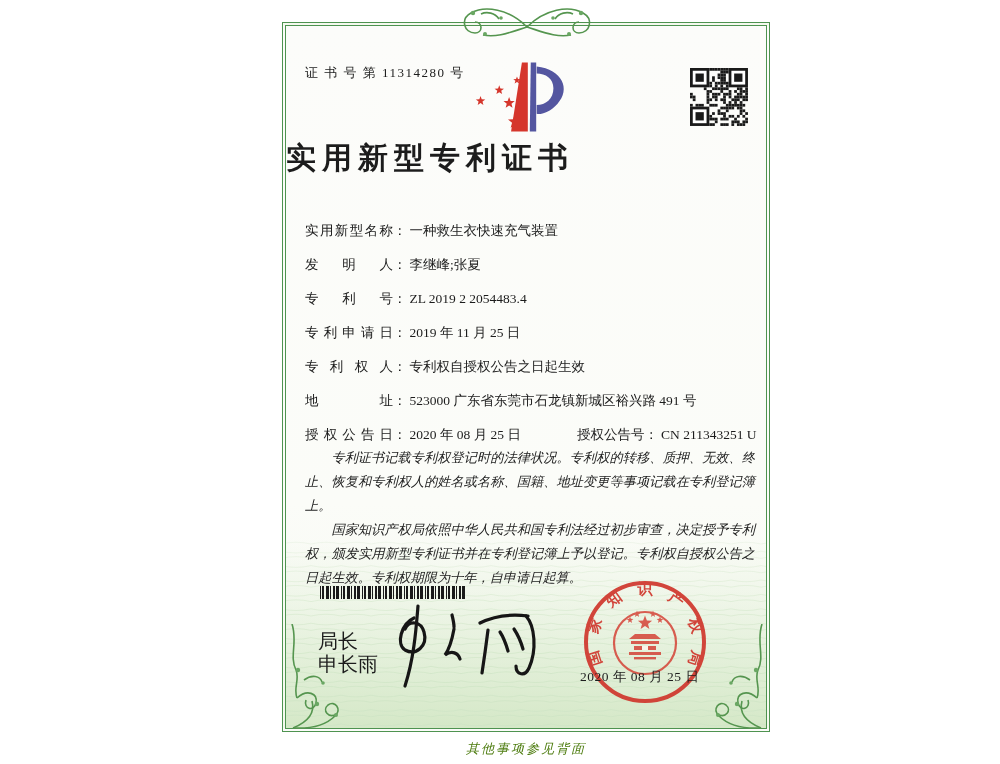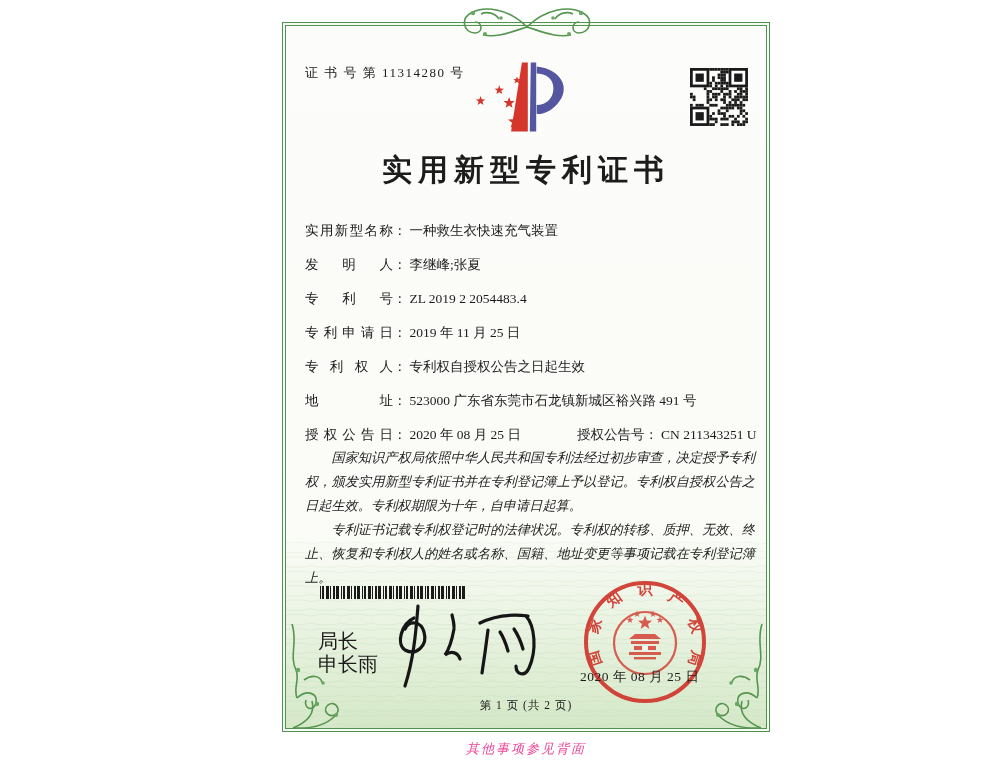--- a/index.html
+++ b/index.html
@@ -6,39 +6,39 @@
   .page{position:relative;width:792px;height:764px;background:#ffffff;overflow:hidden;
         font-family:"Liberation Serif","DejaVu Serif",serif;color:#1c1c1c;}
   .cert{position:absolute;left:282px;top:22px;width:488px;height:710px;box-sizing:border-box;
         border:4px double #4e9350;
         background:linear-gradient(180deg,#fcfcfa 0%,#fbfcf8 68%,#f5f9ef 100%);}
   .cert-inner{position:absolute;left:0;top:0;right:0;bottom:0;}
   .waves{position:absolute;left:0;bottom:0;width:480px;height:190px;z-index:0;}
   .cert-no{position:absolute;left:19px;top:38px;font-size:13px;letter-spacing:1.5px;z-index:2;}
   .logo{position:absolute;left:166px;top:30px;width:128px;height:92px;z-index:2;}
   .qr{position:absolute;left:402px;top:40px;width:62px;height:62px;z-index:2;}
-  .title{position:absolute;left:0;top:124px;width:100%;text-align:center;font-size:30px;
+  .title{position:absolute;left:0;top:112px;width:100%;font-size:30px;
          font-weight:bold;letter-spacing:6px;z-index:2;}
   .frow{position:absolute;left:19px;width:450px;height:20px;font-size:13.5px;white-space:nowrap;z-index:2;}
   .flabel{display:inline-flex;justify-content:space-between;width:88px;vertical-align:bottom;}
   .fvalue{margin-left:3px;}
   .fpair2{position:absolute;left:272px;top:0;}
   .paras{position:absolute;left:19px;top:420px;width:450px;z-index:2;font-size:13.2px;
          line-height:24px;text-align:justify;font-style:italic;color:#222;}
   .paras p{margin:0;text-indent:2em;}
   .barcode{position:absolute;left:34px;top:560px;width:146px;height:13px;z-index:2;}
   .director{position:absolute;left:32px;top:604px;font-size:20px;line-height:23px;z-index:2;}
   .signature{position:absolute;left:90px;top:570px;width:180px;height:100px;z-index:2;}
   .seal{position:absolute;left:288px;top:545px;width:142px;height:142px;z-index:2;opacity:.93;}
   .seal-date{position:absolute;left:294px;top:642px;width:140px;font-size:13.5px;color:#1e1e1e;
              letter-spacing:.5px;white-space:nowrap;z-index:3;}
   .page-info{position:absolute;left:0;top:672px;width:100%;text-align:center;font-size:11.5px;
              letter-spacing:1px;z-index:2;}
   .back-note{position:absolute;left:282px;top:740px;width:488px;text-align:center;font-size:13px;
-             font-style:italic;letter-spacing:2px;color:#ec4899;}
+             font-style:italic;letter-spacing:2px;color:#4d7c0f;}
   .ornament{position:absolute;z-index:3;pointer-events:none;}
   .orn-top{left:437px;top:1px;width:180px;height:52px;}
   .orn-bl{left:284px;top:624px;width:86px;height:108px;}
   .orn-br{left:684px;top:624px;width:86px;height:108px;transform:scaleX(-1);}
 </style>
 </head>
 <body>
 
 <div class="page">
 
@@ -309,22 +309,22 @@
             <span>授</span>
             <span>权</span>
             <span>公</span>
             <span>告</span>
             <span>日</span>
           </span><span>：</span><span class="fvalue">2020 年 08 月 25 日</span>
         <span class="fpair2"><span>授权公告号</span><span>：</span><span class="fvalue">CN 211343251 U</span></span>
       </div>
 
       <div class="paras">
+        <p>专利证书记载专利权登记时的法律状况。专利权的转移、质押、无效、终止、恢复和专利权人的姓名或名称、国籍、地址变更等事项记载在专利登记簿上。</p>
         <p>国家知识产权局依照中华人民共和国专利法经过初步审查，决定授予专利权，颁发实用新型专利证书并在专利登记簿上予以登记。专利权自授权公告之日起生效。专利权期限为十年，自申请日起算。</p>
-        <p>专利证书记载专利权登记时的法律状况。专利权的转移、质押、无效、终止、恢复和专利权人的姓名或名称、国籍、地址变更等事项记载在专利登记簿上。</p>
       </div>
 
       <svg class="barcode" id="barcode" viewBox="0 0 146 13" preserveAspectRatio="none">
           <rect x="0" y="0" width="1" height="13" fill="#1a1a1a"></rect>
           <rect x="2" y="0" width="2" height="13" fill="#1a1a1a"></rect>
           <rect x="6" y="0" width="3" height="13" fill="#1a1a1a"></rect>
           <rect x="10" y="0" width="1" height="13" fill="#1a1a1a"></rect>
           <rect x="13" y="0" width="2" height="13" fill="#1a1a1a"></rect>
           <rect x="16" y="0" width="3" height="13" fill="#1a1a1a"></rect>
           <rect x="21" y="0" width="1" height="13" fill="#1a1a1a"></rect>
@@ -407,21 +407,20 @@
           <path d="M55,68 L87,68 L81,63 L61,63 Z"></path>
           <rect x="57" y="70" width="28" height="3"></rect>
           <rect x="60" y="75" width="22" height="4"></rect>
           <rect x="68" y="75" width="6" height="4" fill="#fdf6ef"></rect>
           <rect x="55" y="81" width="32" height="3"></rect>
           <rect x="60" y="86" width="22" height="2.4"></rect>
         </g>
       </svg>
       <div class="seal-date">2020 年 08 月 25 日</div>
 
-      <div class="page-info">第 1 页 (共 2 页)</div>
     </div>
   </div>
 
   <svg class="ornament orn-top" viewBox="0 0 180 52">
     <g fill="none" stroke="#55954f" stroke-width="1.6">
       <g id="vineL">
         <path d="M90,26 C72,8 48,4 34,12 C23,18 27,32 38,32 C46,32 46,21 38,21"></path>
         <path d="M90,26 C74,31 60,37 46,34"></path>
         <path d="M62,18 C58,12 50,10 44,13"></path>
         <circle cx="36" cy="12" r="2.2" fill="#6aa763" stroke="none"></circle>

